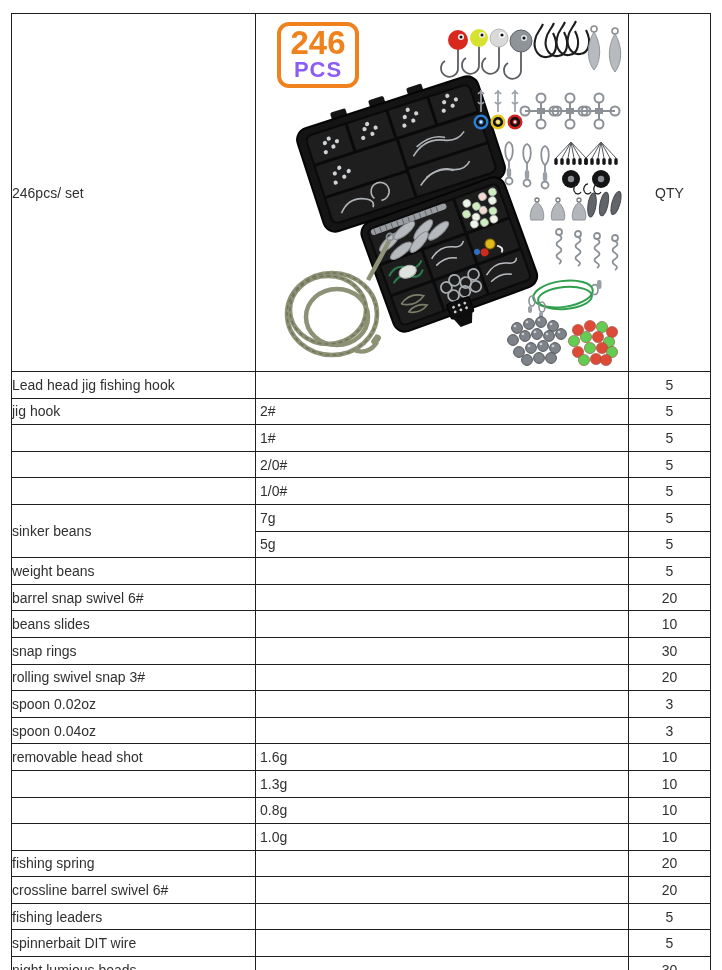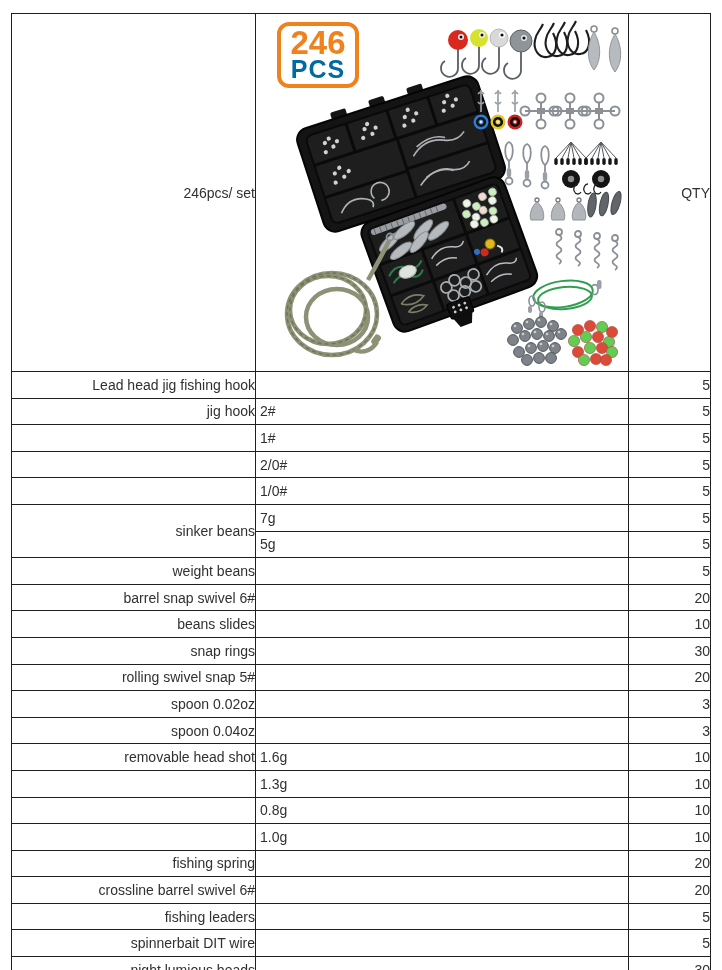--- a/index.html
+++ b/index.html
@@ -6,31 +6,31 @@
   body{width:722px;height:970px;font-family:"Liberation Sans","DejaVu Sans",sans-serif;}
   .sheet{position:relative;width:722px;height:970px;background:#ffffff;overflow:hidden;}
   table.spec{position:absolute;left:11px;top:13px;width:699px;border-collapse:collapse;table-layout:fixed;}
   table.spec td{border:1px solid #1f1f1f;padding:0;font-size:14px;color:#303030;overflow:hidden;}
   col.w-item{width:244px;}
   col.w-spec{width:373px;}
   col.w-qty{width:82px;}
   tr.header-row td{height:357px;}
   tr.data-row{height:25.6px;}
   tr.data-row td{height:25.6px;}
-  .c-item{text-align:right;}
+  .c-item{text-align:left;}
   .c-spec{text-align:left;padding-left:4px !important;}
-  .c-qty{text-align:right;}
+  .c-qty{text-align:center;}
   .c-photo{padding:0 !important;vertical-align:top;}
   .photo-wrap{position:relative;width:373px;height:357px;background:#ffffff;}
   .photo-wrap svg{position:absolute;left:0;top:0;}
   .badge{position:absolute;left:21px;top:8px;width:74px;background:#fff;
          border:4px solid var(--accent,#f0821e);border-radius:12px;text-align:center;
          padding:1px 0 3px 0;}
   .badge-num{font-size:33px;font-weight:bold;line-height:31px;color:var(--accent,#f0821e);}
-  .badge-unit{font-size:25px;font-weight:bold;line-height:23px;color:#0369a1;letter-spacing:1px;}
+  .badge-unit{font-size:22px;font-weight:bold;line-height:23px;color:#8b5cf6;letter-spacing:1px;}
 </style>
 </head>
 <body>
 
 <div class="sheet">
   <table class="spec">
     <colgroup>
         <col class="w-item">
         <col class="w-spec">
         <col class="w-qty">
@@ -478,21 +478,21 @@
           <td class="c-item">beans slides</td>
           <td class="c-spec"></td>
           <td class="c-qty">10</td>
         </tr>
         <tr class="data-row">
           <td class="c-item">snap rings</td>
           <td class="c-spec"></td>
           <td class="c-qty">30</td>
         </tr>
         <tr class="data-row">
-          <td class="c-item">rolling swivel snap 5#</td>
+          <td class="c-item">rolling swivel snap 3#</td>
           <td class="c-spec"></td>
           <td class="c-qty">20</td>
         </tr>
         <tr class="data-row">
           <td class="c-item">spoon 0.02oz</td>
           <td class="c-spec"></td>
           <td class="c-qty">3</td>
         </tr>
         <tr class="data-row">
           <td class="c-item">spoon 0.04oz</td>

